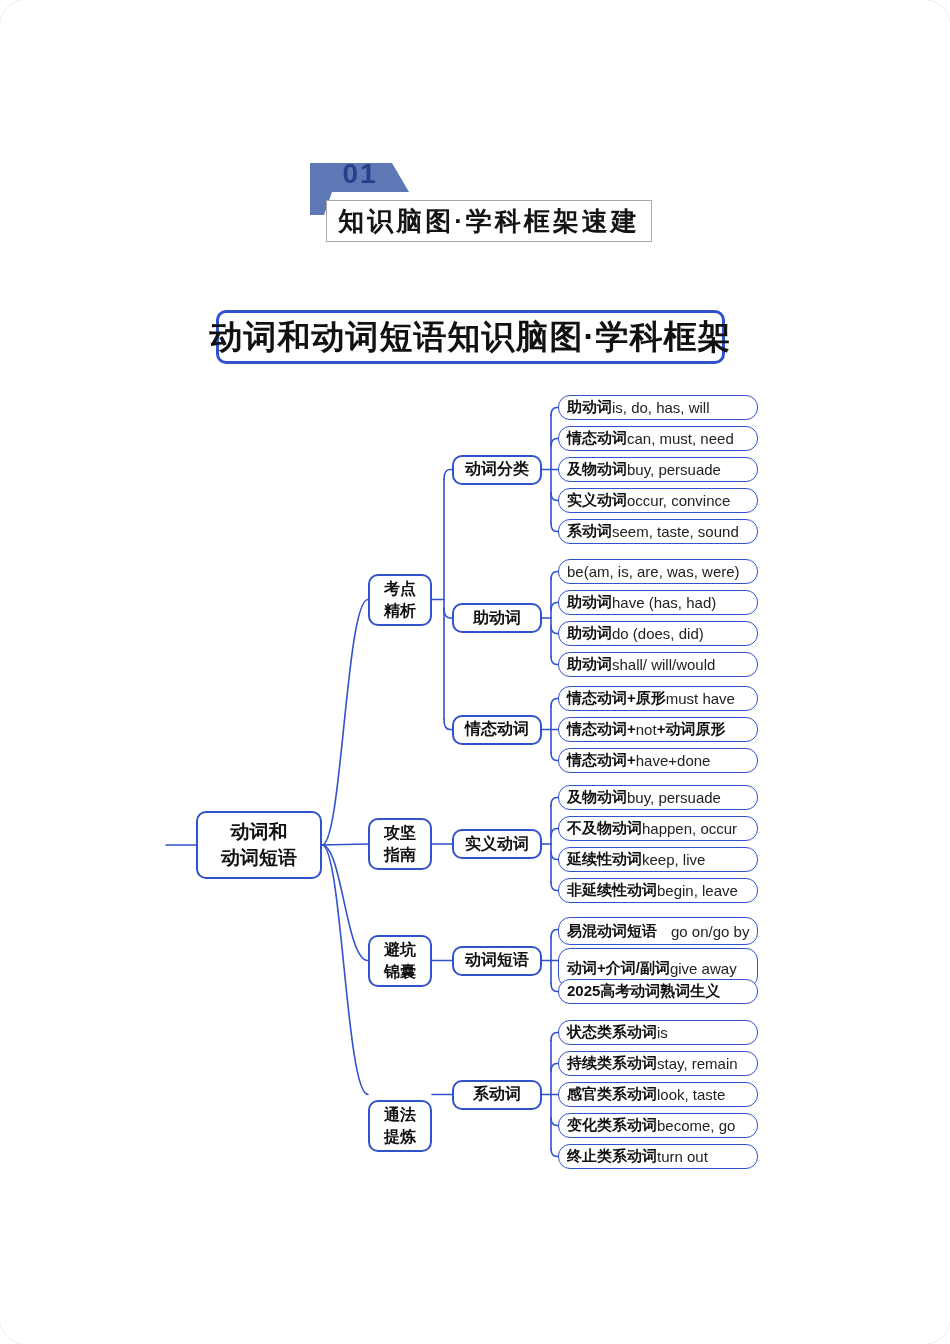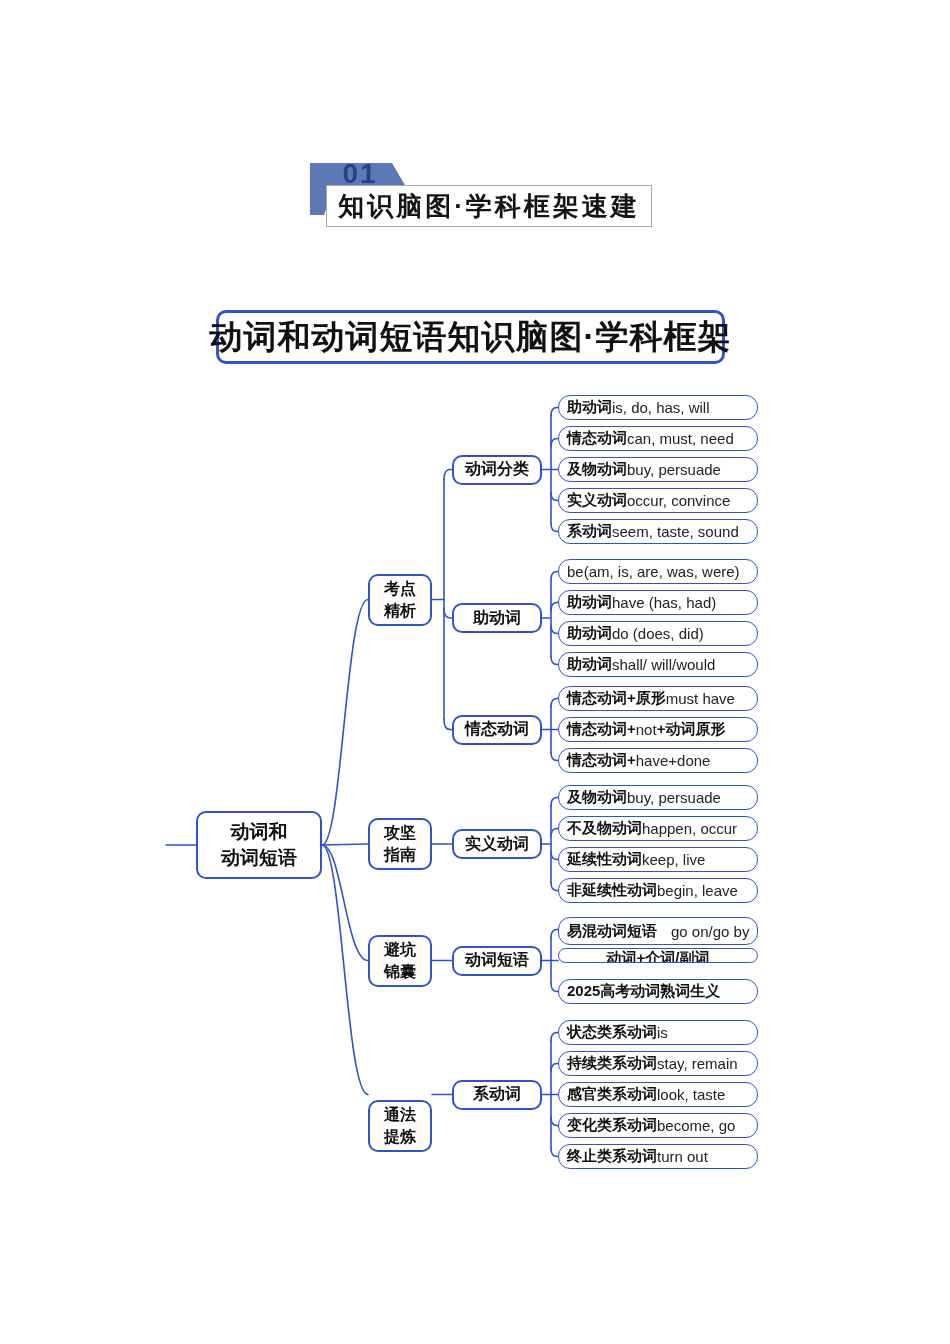--- a/index.html
+++ b/index.html
@@ -5,35 +5,35 @@
   :root{
     --accent:#3052cb;
     --banner:#5d78b5;
     --numcol:#26418c;
     --hdrborder:#a8a8a8;
   }
   html,body{margin:0;padding:0;background:#fff;}
   .page{
     position:relative;width:950px;height:1344px;background:#ffffff;
     font-family:"Liberation Sans","DejaVu Sans",sans-serif;
-    outline:1px solid #ededed;overflow:hidden;
+    outline:1px solid #ededed;overflow:hidden;border-radius:26px;
   }
   
   .banner{
     position:absolute;left:308px;top:162px;width:104px;height:56px;
     background:var(--banner);
     clip-path:polygon(2px 1px,84px 1px,101px 30px,24px 30px,16px 53px,2px 53px);
   }
   .hdr-num{
     position:absolute;left:308px;top:158px;width:104px;height:34px;
     text-align:center;font-size:28px;font-weight:bold;color:var(--numcol);
     letter-spacing:2px;
   }
   .hdr-box{
-    position:absolute;left:326px;top:185px;width:324px;height:40px;
+    position:absolute;left:326px;top:200px;width:324px;height:40px;
     background:#fff;border:1.5px solid var(--hdrborder);
     display:flex;align-items:center;justify-content:center;
     font-size:26px;font-weight:bold;color:#141414;letter-spacing:3px;
   }
   
   .main-title{
     position:absolute;left:216px;top:310px;width:503px;height:48px;
     border:3px solid var(--accent);border-radius:10px;background:#fff;
     display:flex;align-items:center;justify-content:center;
     font-size:33px;font-weight:bold;color:#111;letter-spacing:1px;white-space:nowrap;
@@ -203,21 +203,21 @@
     </div>
     <div class="node sub" style="left: 452px; top: 829px; width: 90px; height: 30px;">实义动词</div>
     <div class="node branch" style="left: 368px; top: 818px; width: 64px; height: 52px;">
       <div>攻坚</div>
       <div>指南</div>
     </div>
     <div class="node leaf" style="left: 558px; top: 917px; width: 200px; height: 28px; gap: 14px;">
       <span class="b">易混动词短语</span>
       <span class="r">go on/go by</span>
     </div>
-    <div class="node leaf" style="left: 558px; top: 948px; width: 200px; height: 15px; flex-direction: column;">
+    <div class="node leaf" style="left: 558px; top: 948px; width: 200px; height: 40px;">
       <span class="b">动词+介词/副词</span>
       <span class="r">give away</span>
     </div>
     <div class="node leaf" style="left: 558px; top: 979px; width: 200px; height: 25px;">
       <span class="b">2025高考动词熟词生义</span>
     </div>
     <div class="node sub" style="left: 452px; top: 945.5px; width: 90px; height: 30px;">动词短语</div>
     <div class="node branch" style="left: 368px; top: 934.5px; width: 64px; height: 52px;">
       <div>避坑</div>
       <div>锦囊</div>

